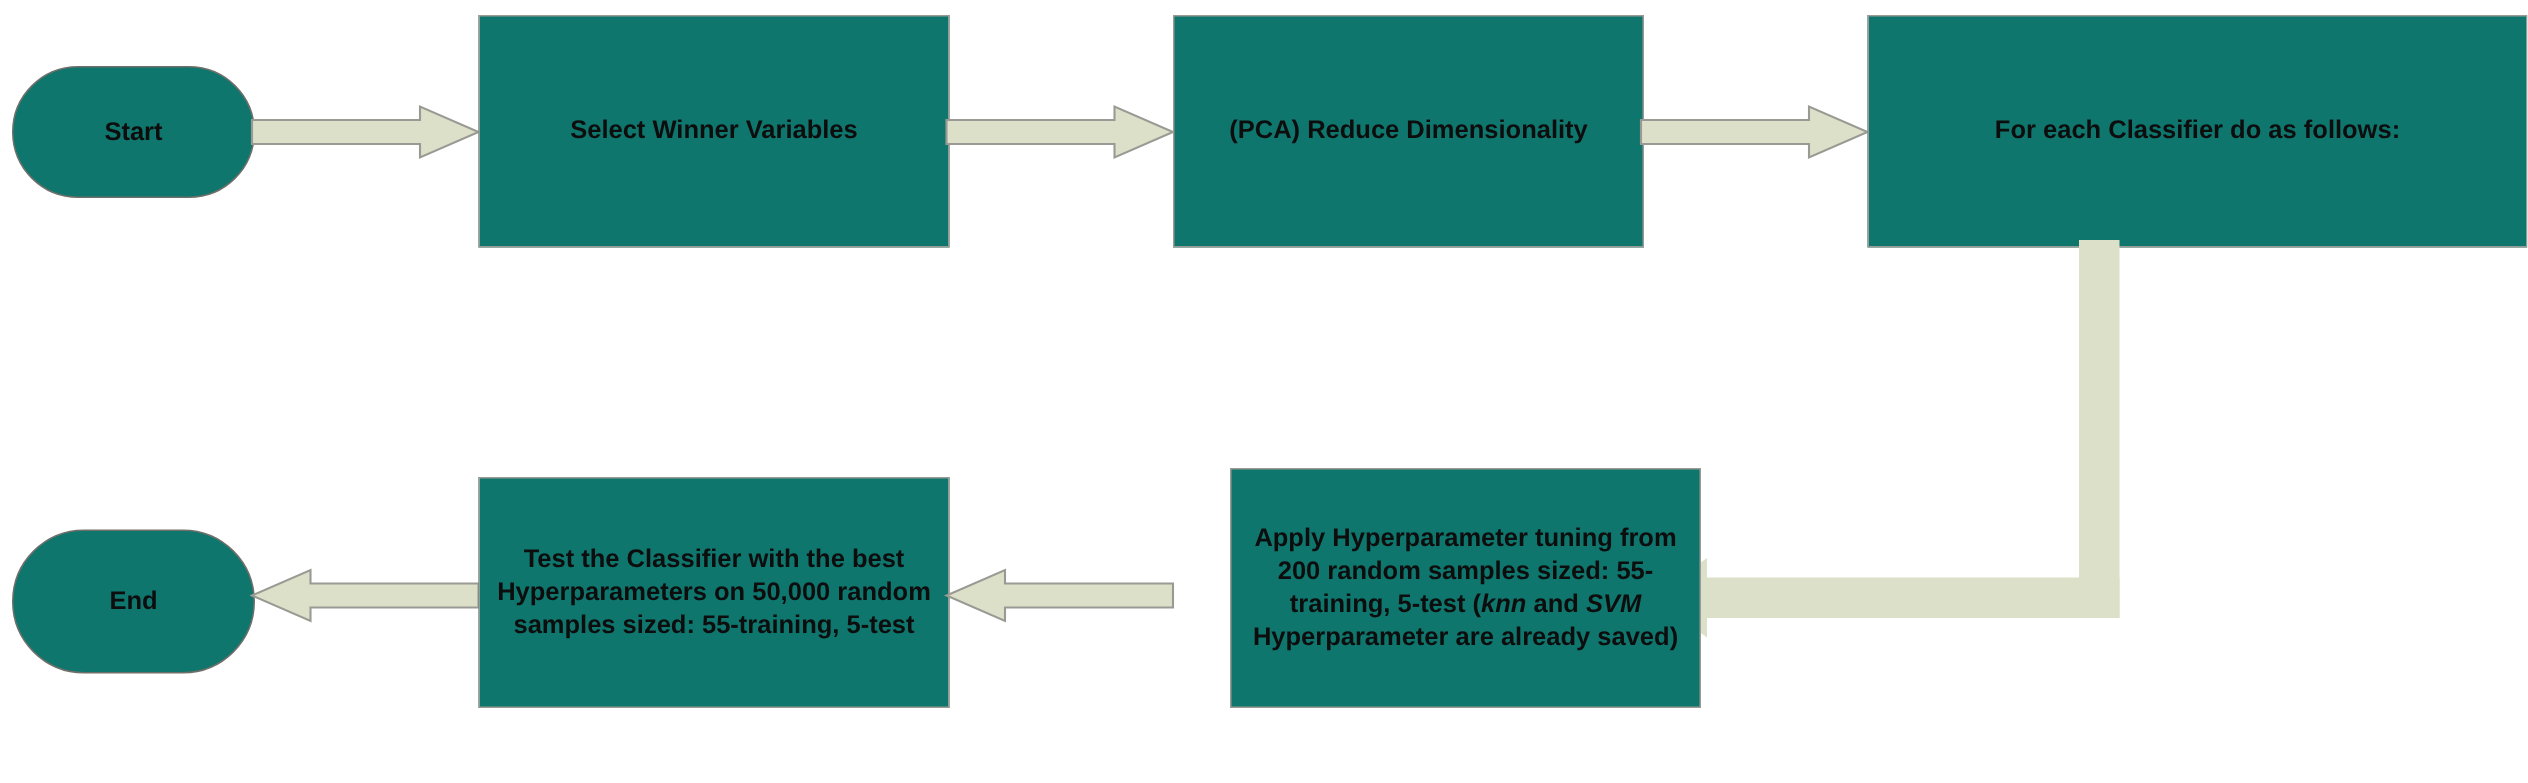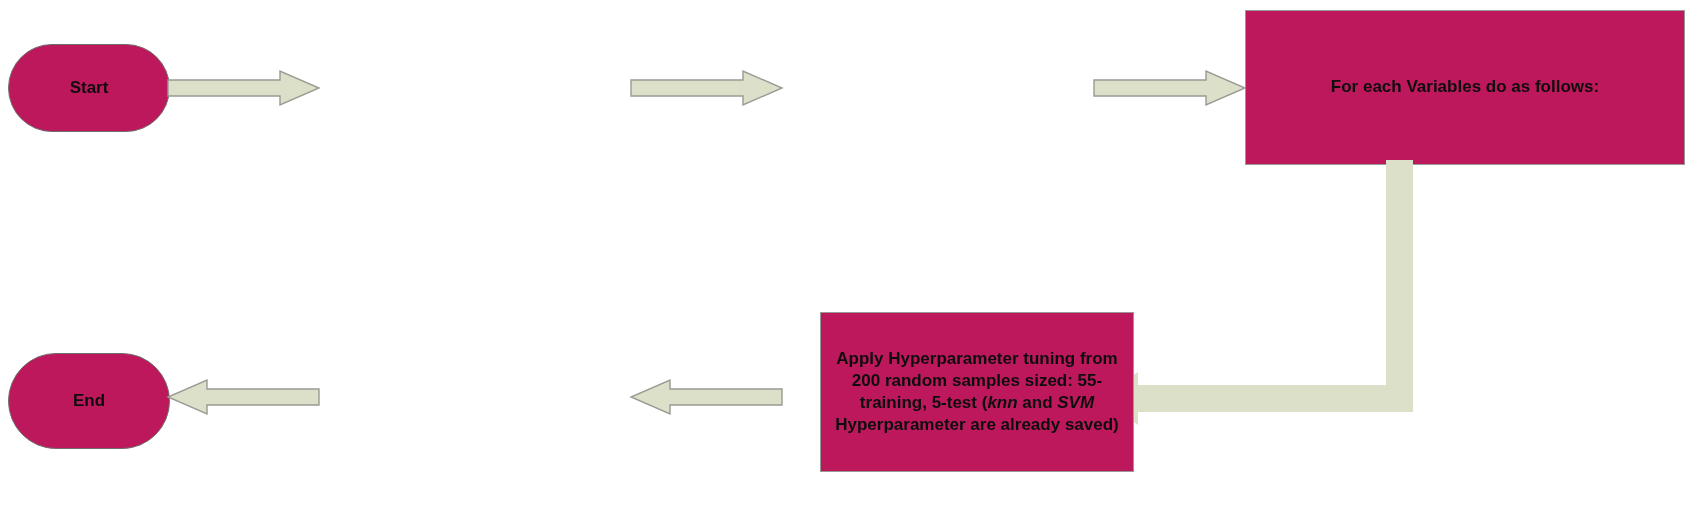--- a/index.html
+++ b/index.html
@@ -13,21 +13,21 @@
   #canvas {
     position: relative;
     width: 1685px;
     height: 522px;
     background: #ffffff;
     overflow: hidden;
   }
   .node {
     position: absolute;
     box-sizing: border-box;
-    background: #be185d;
+    background: #0f766e;
     border: 1px solid #9a9a94;
     display: flex;
     align-items: center;
     justify-content: center;
     text-align: center;
     color: #0d0d0d;
     font-weight: bold;
     line-height: 1.30;
     padding: 2px 8px;
   }
@@ -62,51 +62,60 @@
 <div id="canvas">
 
   <div class="node terminator" style="left:8px; top:44px; width:162px; height:88px; font-size:17px;">
     <span class="node-text">Start</span>
   </div>
 
   <svg class="arrow-svg" style="left:168px; top:70px; width:152px; height:36px;" viewBox="0 0 152 36">
     <polygon class="arrow-shape" points="0,10 112,10 112,1 151,18 112,35 112,26 0,26"></polygon>
   </svg>
 
+  <div class="node" style="left:319px; top:10px; width:314px; height:155px; font-size:17px;">
+    <span class="node-text">Select Winner Variables</span>
+  </div>
 
   <svg class="arrow-svg" style="left:631px; top:70px; width:152px; height:36px;" viewBox="0 0 152 36">
     <polygon class="arrow-shape" points="0,10 112,10 112,1 151,18 112,35 112,26 0,26"></polygon>
   </svg>
 
+  <div class="node" style="left:782px; top:10px; width:314px; height:155px; font-size:17px;">
+    <span class="node-text">(PCA) Reduce Dimensionality</span>
+  </div>
 
   <svg class="arrow-svg" style="left:1094px; top:70px; width:152px; height:36px;" viewBox="0 0 152 36">
     <polygon class="arrow-shape" points="0,10 112,10 112,1 151,18 112,35 112,26 0,26"></polygon>
   </svg>
 
   <div class="node" style="left:1245px; top:10px; width:440px; height:155px; font-size:17px;">
-    <span class="node-text">For each Variables do as follows:</span>
+    <span class="node-text">For each Classifier do as follows:</span>
   </div>
 
   <svg class="arrow-svg" style="left:1090px; top:160px; width:340px; height:260px;" viewBox="0 0 340 260">
 
     <rect class="elbow-shape" x="296" y="0" width="27" height="252"></rect>
 
     <rect class="elbow-shape" x="48" y="225" width="275" height="27"></rect>
 
     <polygon class="elbow-shape" points="48,212 48,265 11,238"></polygon>
   </svg>
 
   <div class="node terminator" style="left:8px; top:353px; width:162px; height:96px; font-size:17px;">
     <span class="node-text">End</span>
   </div>
 
   <svg class="arrow-svg" style="left:168px; top:379px; width:152px; height:36px;" viewBox="0 0 152 36">
     <polygon class="arrow-shape" points="151,10 39,10 39,1 0,18 39,35 39,26 151,26"></polygon>
   </svg>
 
+  <div class="node" style="left:319px; top:318px; width:314px; height:154px; font-size:17px;">
+    <span class="node-text">Test the Classifier with the best Hyperparameters on 50,000 random samples sized: 55-training, 5-test</span>
+  </div>
 
   <svg class="arrow-svg" style="left:631px; top:379px; width:152px; height:36px;" viewBox="0 0 152 36">
     <polygon class="arrow-shape" points="151,10 39,10 39,1 0,18 39,35 39,26 151,26"></polygon>
   </svg>
 
   <div class="node" style="left:782px; top:312px; width:314px; height:160px; font-size:17px;margin-left:38px;">
     <span class="node-text"><span>Apply Hyperparameter tuning from 200 random samples sized: 55-training, 5-test (</span><span class="it">knn</span><span> and </span><span class="it">SVM</span><span> Hyperparameter are already saved)</span></span>
   </div>
 
 </div>

